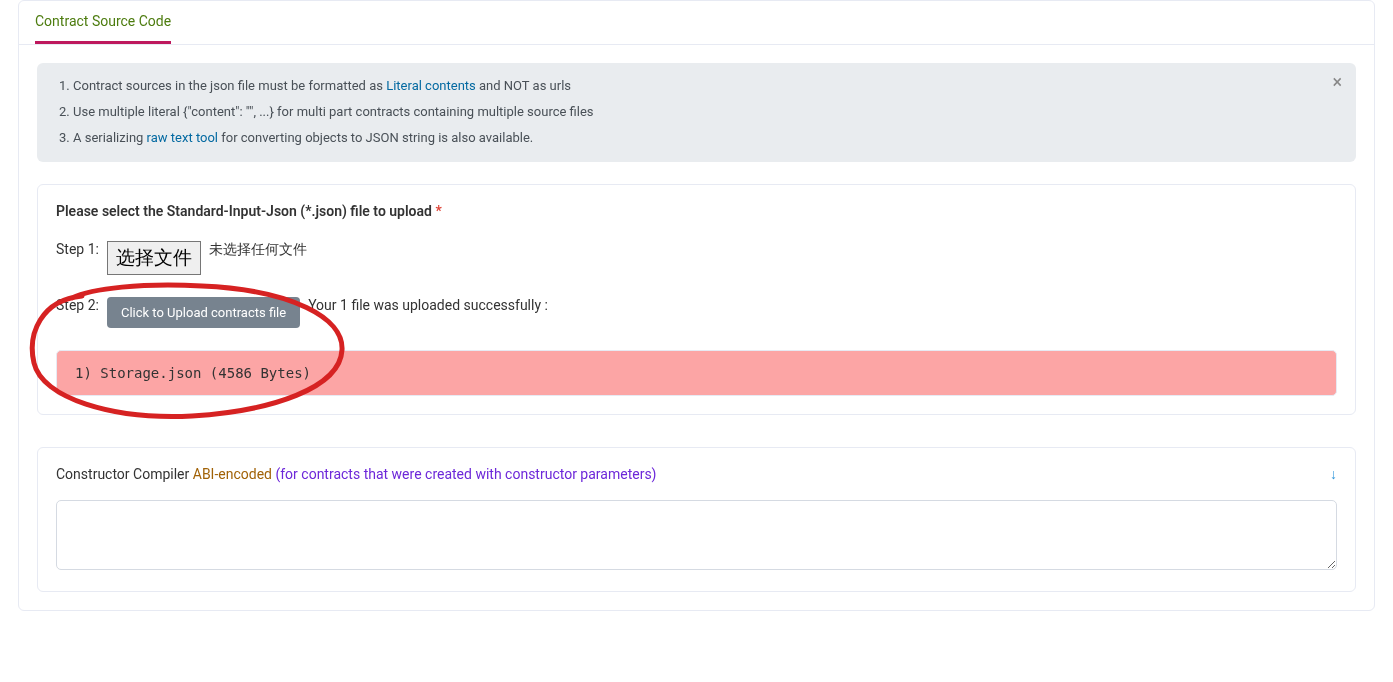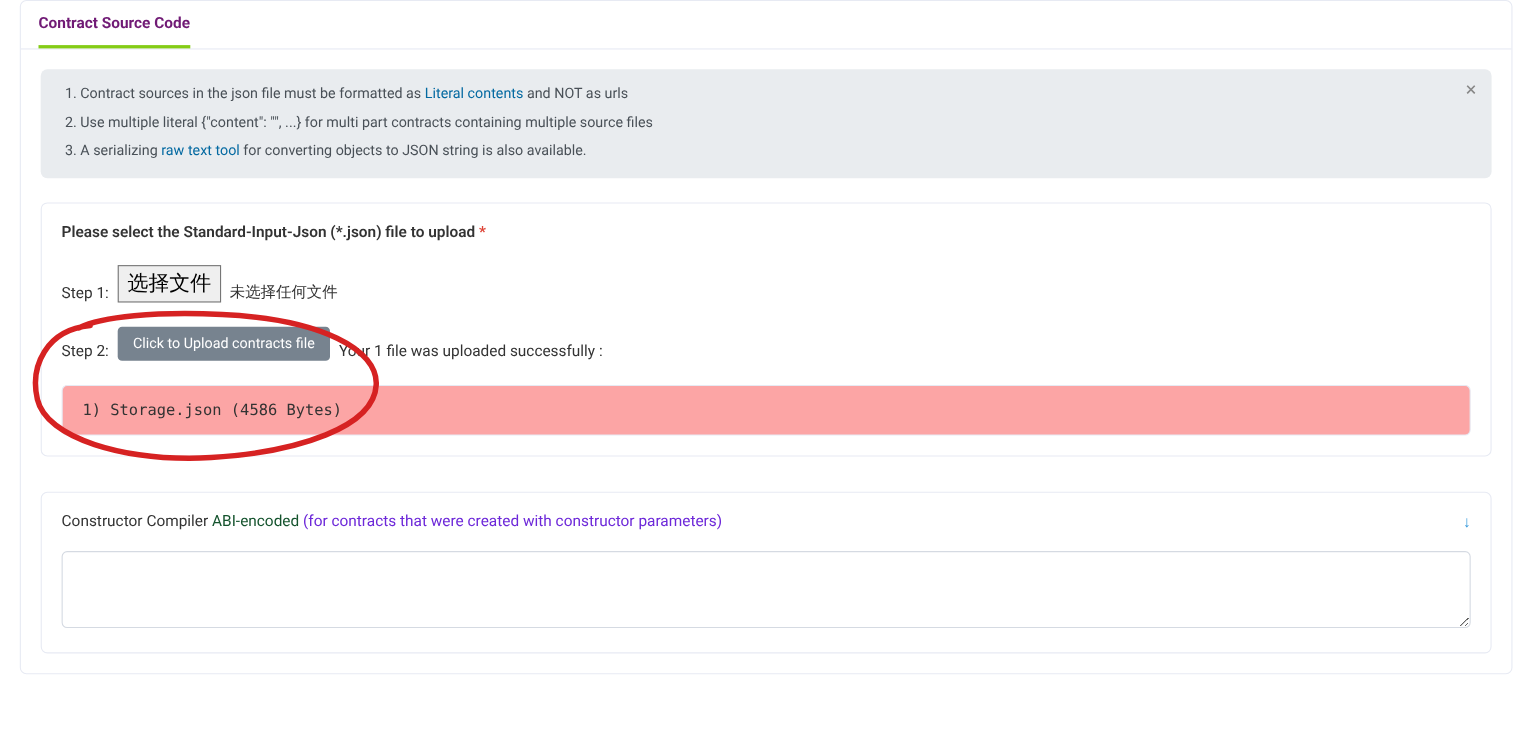--- a/index.html
+++ b/index.html
@@ -1,45 +1,45 @@
 <!DOCTYPE html>
 <html><head>
 <meta charset="utf-8">
 <style>
 * { box-sizing: border-box; margin: 0; padding: 0; }
 body { font-family: -apple-system, BlinkMacSystemFont, "Segoe UI", Roboto, "Helvetica Neue", Arial, sans-serif; font-size: 14px; color: #333; background: #fff; width: 1393px; height: 682px; overflow: hidden; position: relative; }
 .main-card { border: 1px solid #e7eaf3; border-radius: 6px; margin: 0 18px; background: #fff; }
 .tab-header { padding: 0 16px; border-bottom: 1px solid #e7eaf3; }
-.tab { display: inline-block; padding: 12px 0; color: #701a75; font-weight: 700; font-size: 14px; border-bottom: 3px solid #84cc16; }
+.tab { display: inline-block; padding: 12px 0; color: #4d7c0f; font-weight: 400; font-size: 14px; border-bottom: 3px solid #be185d; }
 .content-area { padding: 18px; }
 .info-box { background: #e9ecef; border-radius: 6px; padding: 14px 18px; position: relative; margin-bottom: 22px; }
 .info-box ol { list-style: decimal; padding-left: 18px; color: #495057; font-size: 13px; }
 .info-box li { margin-bottom: 8px; line-height: 1.4; }
 .info-box li:last-child { margin-bottom: 0; }
 .info-box a { color: #0369a1; text-decoration: none; }
 .close-x { position: absolute; top: 10px; right: 14px; color: #888; font-size: 18px; cursor: pointer; line-height: 1; }
 .form-row { display: flex; gap: 18px; margin-bottom: 24px; }
 .form-col { flex: 1; }
 .form-label { display: block; margin-bottom: 8px; color: #555; font-size: 14px; }
 .form-control { width: 100%; padding: 10px 14px; border: 1px solid #d5dae2; border-radius: 5px; font-size: 14px; color: #333; background: #fff; }
 .form-control[disabled] { background: #f8f9fa; color: #888; }
 .select-wrapper { position: relative; }
 .select-wrapper .form-control { appearance: none; padding-right: 30px; }
 .select-caret { position: absolute; right: 12px; top: 50%; transform: translateY(-50%); pointer-events: none; color: #888; font-size: 12px; line-height: 1; }
 .upload-card { border: 1px solid #e7eaf3; border-radius: 6px; padding: 18px; margin-bottom: 32px; }
 .upload-title { font-weight: 600; font-size: 14px; margin-bottom: 22px; }
 .upload-title .req { color: #de4437; }
-.step-row { margin-bottom: 22px; display: flex; align-items: flex-end; gap: 8px; font-size: 14px; }
+.step-row { margin-bottom: 22px; display: flex; align-items: flex-start; gap: 8px; font-size: 14px; }
 .file-choose-btn { border: 1px solid #767676; background: #efefef; padding: 3px 8px; font-size: 19px; cursor: pointer; font-family: inherit; }
 .upload-btn { background: #77838f; color: #fff; border: none; padding: 8px 14px; border-radius: 4px; font-size: 13px; cursor: pointer; font-family: inherit; }
 .file-list { border: 1px solid #e7eaf3; border-radius: 5px; padding: 14px 18px; font-family: SFMono-Regular, Menlo, Monaco, Consolas, monospace; font-size: 14px; color: #333; background: #fca5a5; }
 .constructor-card { border: 1px solid #e7eaf3; border-radius: 6px; padding: 18px; }
 .constructor-header { display: flex; justify-content: space-between; align-items: center; margin-bottom: 18px; }
 .constructor-title { font-size: 14px; font-weight: 400; }
-.constructor-title a { color: #14532d; text-decoration: none; }
+.constructor-title a { color: #a16207; text-decoration: none; }
 .constructor-hint { color: #6d28d9; }
 .expand-arrow { color: #3498db; font-size: 14px; cursor: pointer; }
 .constructor-textarea { width: 100%; min-height: 70px; border: 1px solid #d5dae2; border-radius: 5px; padding: 10px; font-size: 14px; resize: vertical; font-family: inherit; }
 .annotation { position: absolute; pointer-events: none; z-index: 10; }
 </style>
 </head>
 <body>
 
 <div class="main-card">
   <div class="tab-header">

